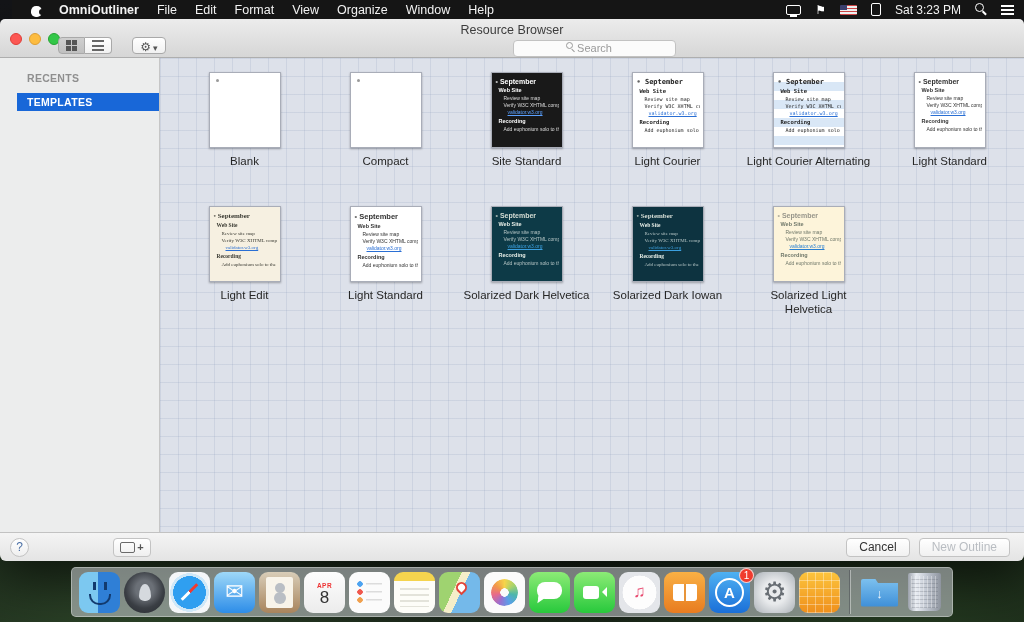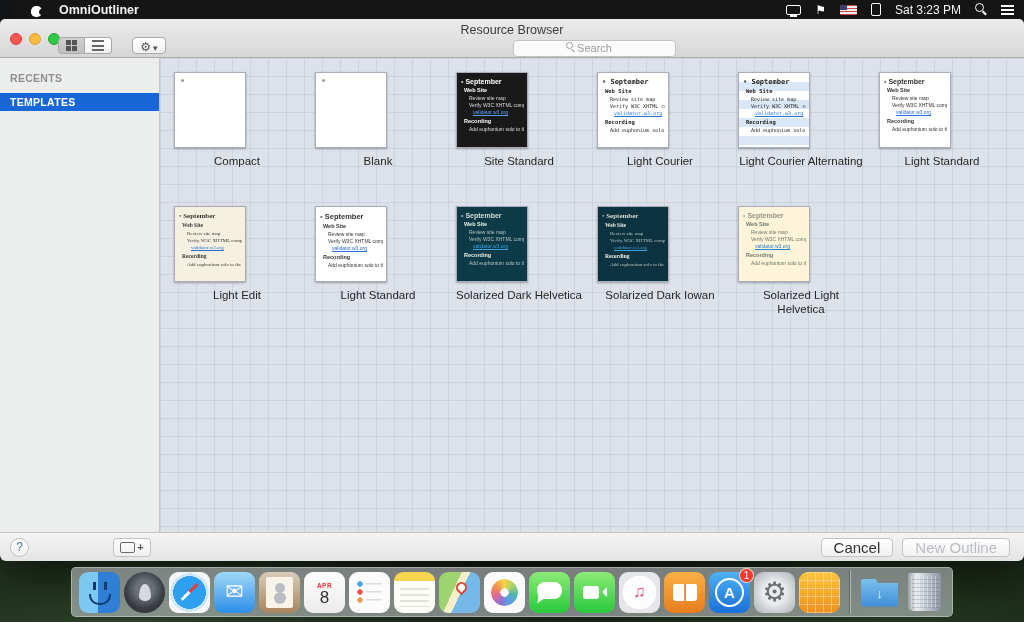--- a/index.html
+++ b/index.html
@@ -62,31 +62,31 @@
   .search{position:absolute;left:513px;top:19px;width:163px;height:17px;}
   .search input{width:100%;height:100%;border:1px solid #c2c2c2;border-radius:4px;background:#fbfbfb;
     font-size:11px;text-align:center;color:#333;outline:none;font-family:"Liberation Sans",sans-serif;}
   .search input::placeholder{color:#9a9a9a;}
   .search .search-icon{position:absolute;left:calc(50% - 29px);top:4px;width:9px;height:9px;pointer-events:none;}
   .search .search-icon::before{content:"";position:absolute;width:5px;height:5px;border:1.3px solid #9a9a9a;border-radius:50%;top:0;left:0;}
   .search .search-icon::after{content:"";position:absolute;width:4px;height:1.3px;background:#9a9a9a;transform:rotate(45deg);bottom:0;right:0;}
 
   .win-body{flex:1;display:flex;min-height:0;}
   .sidebar{width:160px;background:#eceded;border-right:1px solid #c6c6c6;padding-top:10px;flex:0 0 auto;}
-  .side-row{font-size:10.5px;font-weight:bold;color:#8f8f8f;padding:4px 10px;letter-spacing:.3px;}
+  .side-row{font-size:10.5px;font-weight:bold;color:#8f8f8f;padding:4px 10px;letter-spacing:.3px;margin-left:17px;}
   .side-row.sel{background:#1867d8;color:#fff;margin-top:5px;padding:3px 10px;}
 
   .content{flex:1;overflow:hidden;padding:14px 0 0 14px;
     background-color:#dde1ea;
     background-image:
       linear-gradient(rgba(150,160,190,.22) 1px,transparent 1px),
       linear-gradient(90deg,rgba(150,160,190,.22) 1px,transparent 1px);
     background-size:18px 18px;}
   .tgrid{display:grid;grid-template-columns:repeat(6,141px);grid-auto-rows:134px;}
-  .cell{display:flex;flex-direction:column;}
+  .cell{display:flex;flex-direction:column;align-items:center;}
   .thumb{width:72px;height:76px;border:1px solid #a9adb8;box-shadow:0 1px 2px rgba(0,0,0,.3);
     position:relative;overflow:hidden;background:#fff;flex:0 0 auto;}
   .thumb-label{margin-top:6px;font-size:11.5px;color:#262626;text-align:center;max-width:126px;line-height:1.25;}
   .t-blank::before{content:"";position:absolute;top:6px;left:6px;width:3px;height:3px;background:#9a9a9a;border-radius:50%;}
   .mini-doc{padding:5px 3px 0 4px;height:100%;overflow:hidden;}
   .mini-title{font-size:7px;font-weight:bold;margin-bottom:2px;white-space:nowrap;}
   .mini-title::before{content:"• ";opacity:.7;}
   .mini-line{font-size:5px;line-height:1.45;white-space:nowrap;overflow:hidden;}
   .k-h{font-weight:bold;font-size:5.5px;margin-top:1px;}
   .k-link{text-decoration:underline;}
@@ -114,21 +114,21 @@
 
   .win-footer{height:29px;background:linear-gradient(#f4f4f4,#e4e4e4);border-top:1px solid #c2c2c2;
     border-radius:0 0 6px 6px;display:flex;align-items:center;padding:0 14px 0 10px;flex:0 0 auto;}
   .help-btn{width:19px;height:19px;border-radius:50%;border:1px solid #c3c3c3;background:linear-gradient(#fff,#efefef);
     display:flex;align-items:center;justify-content:center;font-size:12px;color:#4a6fa5;}
   .add-btn{margin-left:84px;width:38px;height:19px;border:1px solid #c3c3c3;border-radius:4px;
     background:linear-gradient(#fff,#efefef);display:flex;align-items:center;justify-content:center;gap:2px;}
   .add-btn::before{content:"";width:13px;height:9px;border:1.4px solid #6a6a6a;border-radius:2px;}
   .add-btn::after{content:"+";font-size:11px;font-weight:bold;color:#555;line-height:1;}
   .btn{height:19px;padding:0 12px;border:1px solid #c3c3c3;border-radius:4px;background:linear-gradient(#fff,#f1f1f1);
-    font-size:15px;color:#333;display:flex;align-items:center;}
+    font-size:12px;color:#333;display:flex;align-items:center;}
   .btn.cancel{margin-left:auto;}
   .btn.primary-disabled{margin-left:9px;color:#b9bdc2;}
 
   
   .dock{position:absolute;bottom:5px;left:50%;transform:translateX(-50%);height:50px;padding:4px 7px;
     background:rgba(226,230,235,.5);border:1px solid rgba(255,255,255,.35);border-radius:5px;
     display:flex;align-items:center;z-index:30;}
   .dock-items{display:flex;align-items:center;gap:4px;}
   .dock-icon{width:41px;height:41px;border-radius:9px;position:relative;flex:0 0 auto;
     display:flex;align-items:center;justify-content:center;}
@@ -199,20 +199,29 @@
   .dock-sep{width:1px;height:44px;background:rgba(50,50,60,.35);box-shadow:1px 0 0 rgba(255,255,255,.4);margin:0 5px;flex:0 0 auto;}
 </style>
 </head>
 <body>
 
 <div id="screen">
 
   <div class="menu-bar">
     <span class="apple"></span>
     <span class="app-name">OmniOutliner</span>
+    <span class="menu-items">
+        <span class="menu-item">File</span>
+        <span class="menu-item">Edit</span>
+        <span class="menu-item">Format</span>
+        <span class="menu-item">View</span>
+        <span class="menu-item">Organize</span>
+        <span class="menu-item">Window</span>
+        <span class="menu-item">Help</span>
+      </span>
     <span class="menu-right">
       <span class="icon-display"></span>
       <span class="icon-pennant"></span>
       <span class="icon-usflag"></span>
       <span class="icon-device"></span>
       <span class="clock">Sat 3:23 PM</span>
       <span class="icon-spotlight"></span>
       <span class="icon-notif"></span>
     </span>
   </div>
@@ -245,25 +254,25 @@
 
     <div class="win-body">
       <div class="sidebar">
           <div class="side-row">RECENTS</div>
           <div class="side-row sel">TEMPLATES</div>
         </div>
       <div class="content">
         <div class="tgrid">
             <div class="cell">
               <div class="thumb t-blank"></div>
+              <div class="thumb-label">Blank</div>
+            </div>
+            <div class="cell">
+              <div class="thumb t-blank"></div>
               <div class="thumb-label">Compact</div>
-            </div>
-            <div class="cell">
-              <div class="thumb t-blank"></div>
-              <div class="thumb-label">Blank</div>
             </div>
             <div class="cell">
               <div class="thumb t-dark">
                 <div class="mini-doc">
                   <div class="mini-title">September</div>
                   <div class="mini-line k-h lvl-1">Web Site</div>
                   <div class="mini-line k-t lvl-2">Review site map</div>
                   <div class="mini-line k-t lvl-2">Verify W3C XHTML compliance</div>
                   <div class="mini-line k-link lvl-3">validator.w3.org</div>
                   <div class="mini-line k-h lvl-1">Recording</div>

